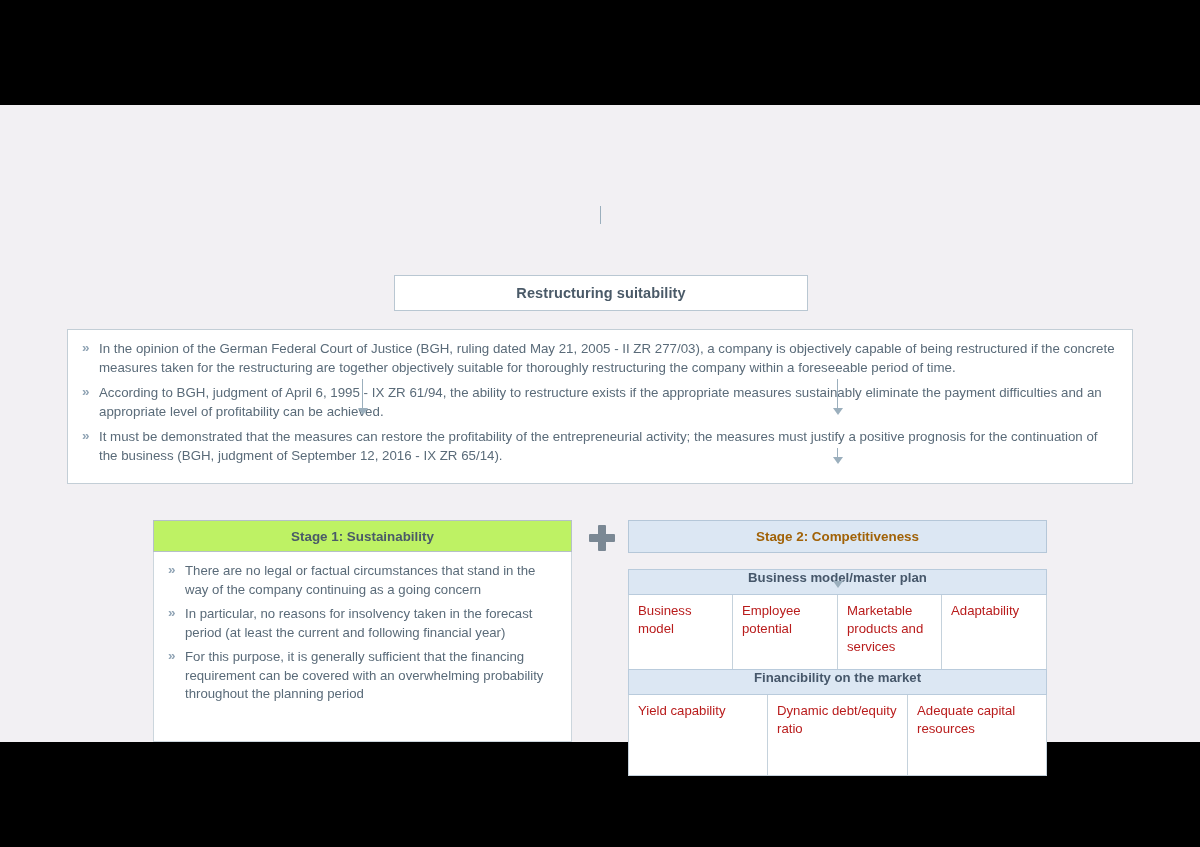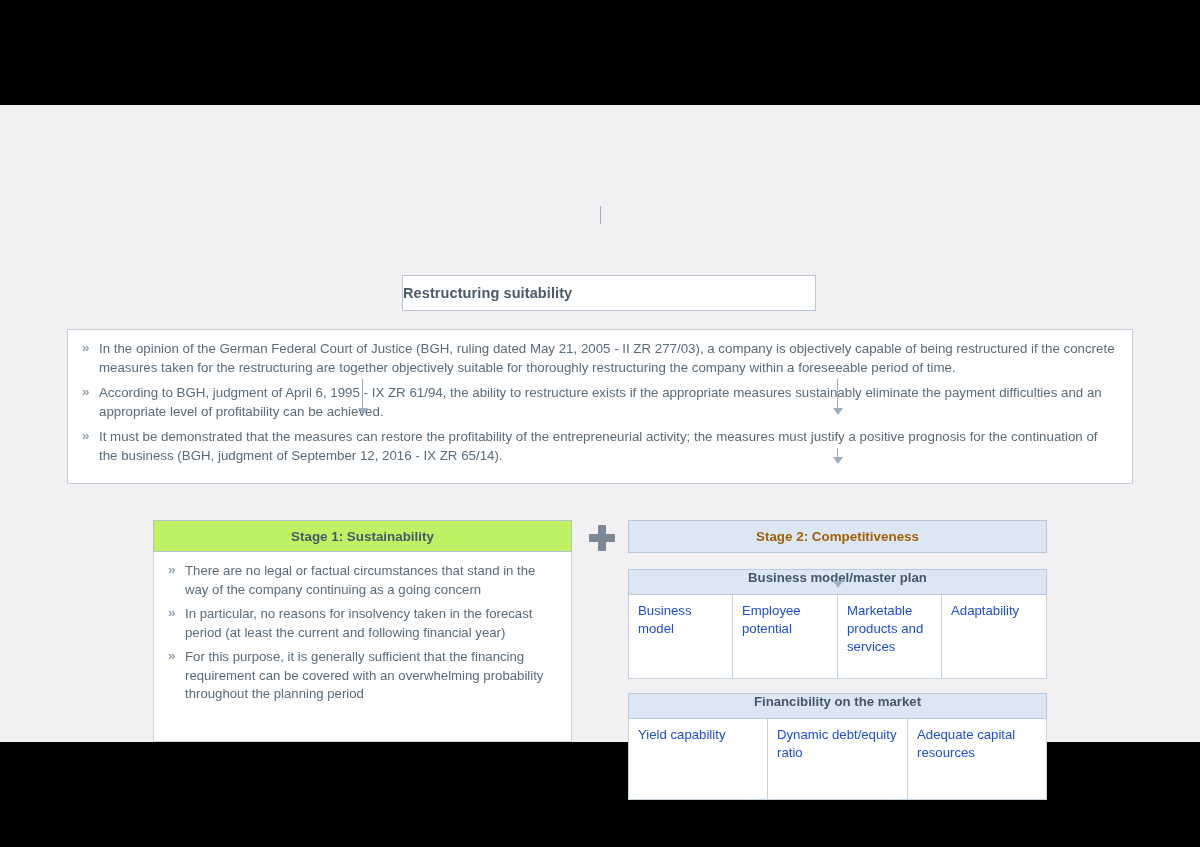--- a/index.html
+++ b/index.html
@@ -33,26 +33,25 @@
   
   .box {
     position: absolute;
     box-sizing: border-box;
     border: 1px solid #b9c7d2;
     background: #ffffff;
   }
   .title-box {
     left: 394px; top: 170px;
     width: 414px; height: 36px;
-    display: flex; align-items: center; 
+    display: flex; align-items: center; justify-content: center;
     font-size: 14.5px;
     font-weight: bold;
     color: #4a5a68;
     letter-spacing: .1px;
-    margin-left: 8px;
   }
 
   .text-block {
     left: 67px; top: 224px;
     width: 1066px; height: 155px;
     padding: 10px 14px 8px 14px;
     border: 1px solid #c3ced6;
   }
 
   .bullet-list { margin: 0; padding: 0; list-style: none; }
@@ -135,38 +134,38 @@
     box-sizing: border-box;
   }
   .grp-cell {
     box-sizing: border-box;
     border: 1px solid #c5d2dc;
     border-top: none;
     background: #ffffff;
     padding: 7px 9px 6px 9px;
     font-size: 13.2px;
     line-height: 18px;
-    color: #1d4ed8;
+    color: #b91c1c;
   }
   .grp-cell + .grp-cell { border-left: none; }
 
   .group-bm {
     position: absolute;
     left: 628px; top: 464px;
     width: 419px;
   }
   .group-bm .grp-cell { height: 84px; }
   .group-bm .c1 { width: 105px; }
   .group-bm .c2 { width: 105px; }
   .group-bm .c3 { width: 104px; }
   .group-bm .c4 { width: 105px; }
 
   .group-fin {
     position: absolute;
-    left: 628px; top: 588px;
+    left: 628px; top: 564px;
     width: 419px;
   }
   .group-fin .grp-cell { height: 81px; }
   .group-fin .f1 { width: 140px; }
   .group-fin .f2 { width: 140px; }
   .group-fin .f3 { width: 139px; }
 
   
   .conn {
     position: absolute;

